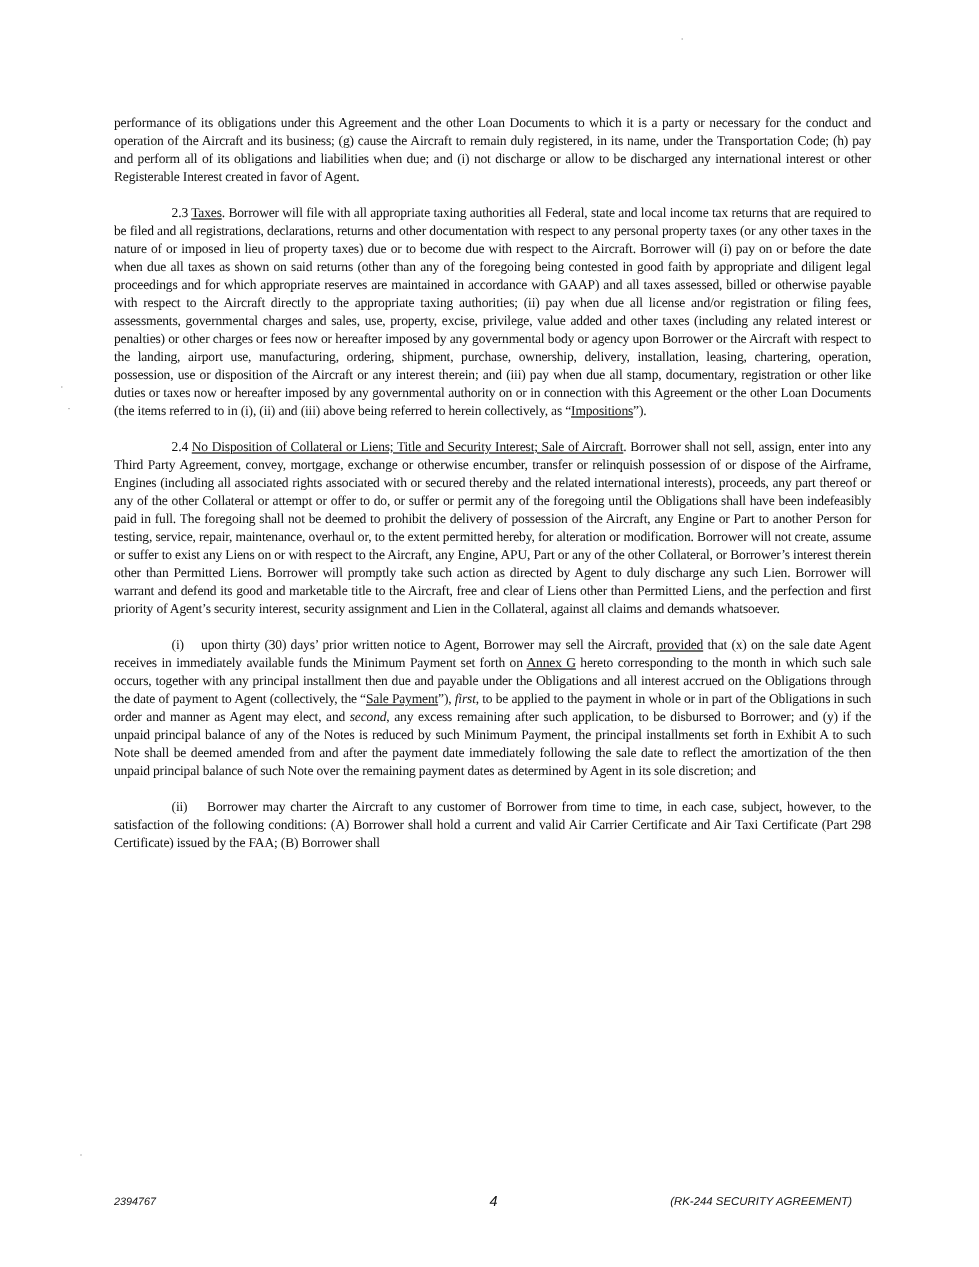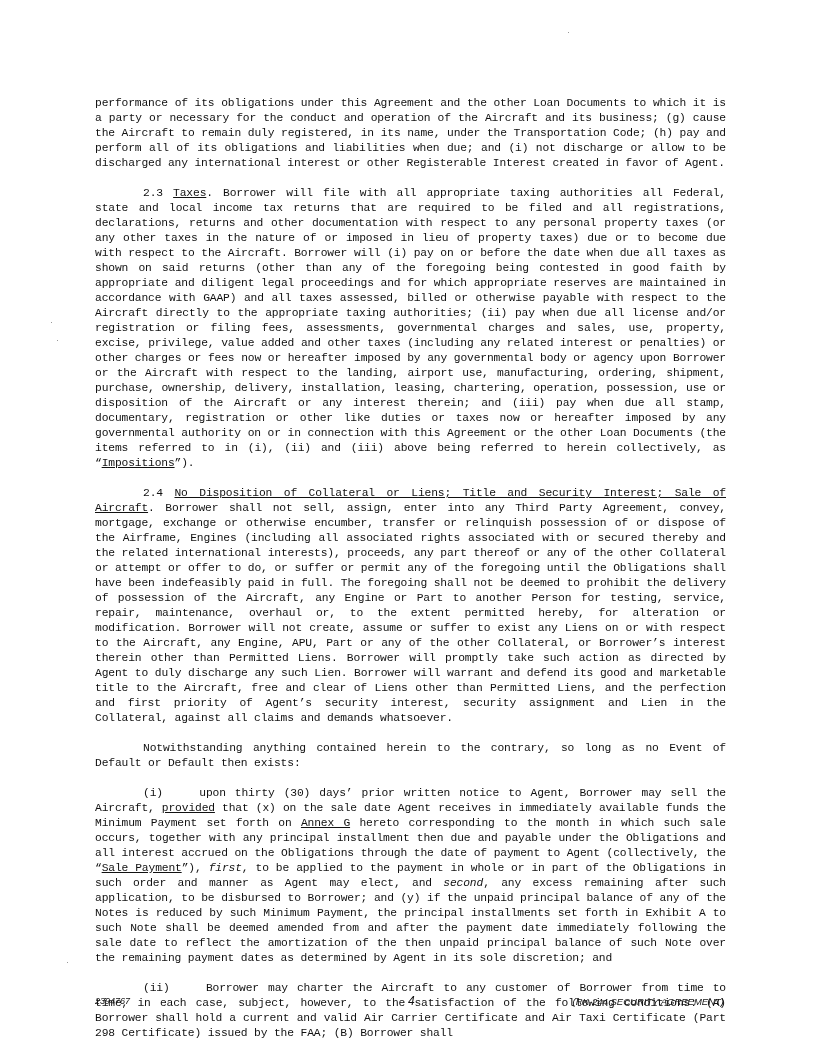--- a/index.html
+++ b/index.html
@@ -1,38 +1,37 @@
 <!DOCTYPE html>
 <html><head>
 <meta charset="utf-8">
 <style>
   html, body { margin: 0; padding: 0; background: #ffffff; }
   body { width: 816px; height: 1056px; position: relative; overflow: hidden; color: #111; }
   .page { position: absolute; left: 95px; top: 96px; width: 631px;
-          font-family: Liberation Mono, monospace; font-size: 11.3px; line-height: 15px;
+          font-family: Liberation Serif, serif; font-size: 11.3px; line-height: 15px;
           letter-spacing: -0.15px; }
   .para { margin: 0 0 15px 0; text-align: justify; }
   .indent { text-indent: 48px; }
   .u { text-decoration: underline; }
   .i { font-style: italic; }
   .footer { position: absolute; top: 996px; left: 95px; width: 631px; height: 14px;
             font-family: "Liberation Sans", sans-serif; font-style: italic; }
   .footer-id { position: absolute; left: 0; top: 0; font-size: 9px; }
   .footer-page { position: absolute; left: 313px; top: -2px; font-size: 12px; }
-  .footer-title { position: absolute; right: 2px; top: 0; font-size: 9.5px; margin-left: 12px; }
+  .footer-title { position: absolute; right: 16px; top: 0; font-size: 9.5px; margin-left: 12px; }
   .speck { position: absolute; width: 1px; height: 1px; background: #999; }
 </style>
 </head>
 <body>
 
 <div class="page">
   <p class="para"><span>performance of its obligations under this Agreement and the other Loan Documents to which it is a party or necessary for the conduct and operation of the Aircraft and its business; (g) cause the Aircraft to remain duly registered, in its name, under the Transportation Code; (h) pay and perform all of its obligations and liabilities when due; and (i) not discharge or allow to be discharged any international interest or other Registerable Interest created in favor of Agent.</span></p>
   <p class="para indent"><span>2.3  </span><span class="u">Taxes</span><span>.  Borrower will file with all appropriate taxing authorities all Federal, state and local income tax returns that are required to be filed and all registrations, declarations, returns and other documentation with respect to any personal property taxes (or any other taxes in the nature of or imposed in lieu of property taxes) due or to become due with respect to the Aircraft.  Borrower will (i) pay on or before the date when due all taxes as shown on said returns (other than any of the foregoing being contested in good faith by appropriate and diligent legal proceedings and for which appropriate reserves are maintained in accordance with GAAP) and all taxes assessed, billed or otherwise payable with respect to the Aircraft directly to the appropriate taxing authorities; (ii) pay when due all license and/or registration or filing fees, assessments, governmental charges and sales, use, property, excise, privilege, value added and other taxes (including any related interest or penalties) or other charges or fees now or hereafter imposed by any governmental body or agency upon Borrower or the Aircraft with respect to the landing, airport use, manufacturing, ordering, shipment, purchase, ownership, delivery, installation, leasing, chartering, operation, possession, use or disposition of the Aircraft or any interest therein; and (iii) pay when due all stamp, documentary, registration or other like duties or taxes now or hereafter imposed by any governmental authority on or in connection with this Agreement or the other Loan Documents (the items referred to in (i), (ii) and (iii) above being referred to herein collectively, as “</span><span class="u">Impositions</span><span>”).</span></p>
   <p class="para indent"><span>2.4  </span><span class="u">No Disposition of Collateral or Liens; Title and Security Interest; Sale of Aircraft</span><span>.  Borrower shall not sell, assign, enter into any Third Party Agreement, convey, mortgage, exchange or otherwise encumber, transfer or relinquish possession of or dispose of the Airframe, Engines (including all associated rights associated with or secured thereby and the related international interests), proceeds, any part thereof or any of the other Collateral or attempt or offer to do, or suffer or permit any of the foregoing until the Obligations shall have been indefeasibly paid in full.  The foregoing shall not be deemed to prohibit the delivery of possession of the Aircraft, any Engine or Part to another Person for testing, service, repair, maintenance, overhaul or, to the extent permitted hereby, for alteration or modification.  Borrower will not create, assume or suffer to exist any Liens on or with respect to the Aircraft, any Engine, APU, Part or any of the other Collateral, or Borrower’s interest therein other than Permitted Liens.  Borrower will promptly take such action as directed by Agent to duly discharge any such Lien.  Borrower will warrant and defend its good and marketable title to the Aircraft, free and clear of Liens other than Permitted Liens, and the perfection and first priority of Agent’s security interest, security assignment and Lien in the Collateral, against all claims and demands whatsoever.</span></p>
-  <p class="para indent"><span>Notwithstanding anything contained herein to the contrary, so long as no Event of Default or Default then exists:</span></p>
   <p class="para indent"><span>(i)&nbsp;&nbsp;&nbsp;&nbsp;upon thirty (30) days’ prior written notice to Agent, Borrower may sell the Aircraft, </span><span class="u">provided</span><span> that (x) on the sale date Agent receives in immediately available funds the Minimum Payment set forth on </span><span class="u">Annex G</span><span> hereto corresponding to the month in which such sale occurs, together with any principal installment then due and payable under the Obligations and all interest accrued on the Obligations through the date of payment to Agent (collectively, the “</span><span class="u">Sale Payment</span><span>”), </span><span class="i">first</span><span>, to be applied to the payment in whole or in part of the Obligations in such order and manner as Agent may elect, and </span><span class="i">second</span><span>, any excess remaining after such application, to be disbursed to Borrower; and (y) if the unpaid principal balance of any of the Notes is reduced by such Minimum Payment, the principal installments set forth in Exhibit A to such Note shall be deemed amended from and after the payment date immediately following the sale date to reflect the amortization of the then unpaid principal balance of such Note over the remaining payment dates as determined by Agent in its sole discretion; and</span></p>
   <p class="para indent"><span>(ii)&nbsp;&nbsp;&nbsp;&nbsp;Borrower may charter the Aircraft to any customer of Borrower from time to time, in each case, subject, however, to the satisfaction of the following conditions: (A) Borrower shall hold a current and valid Air Carrier Certificate and Air Taxi Certificate (Part 298 Certificate) issued by the FAA; (B) Borrower shall</span></p>
 </div>
 
 <div class="footer">
   <span class="footer-id">2394767</span>
   <span class="footer-page">4</span>
   <span class="footer-title">(RK-244 SECURITY AGREEMENT)</span>
 </div>
 

